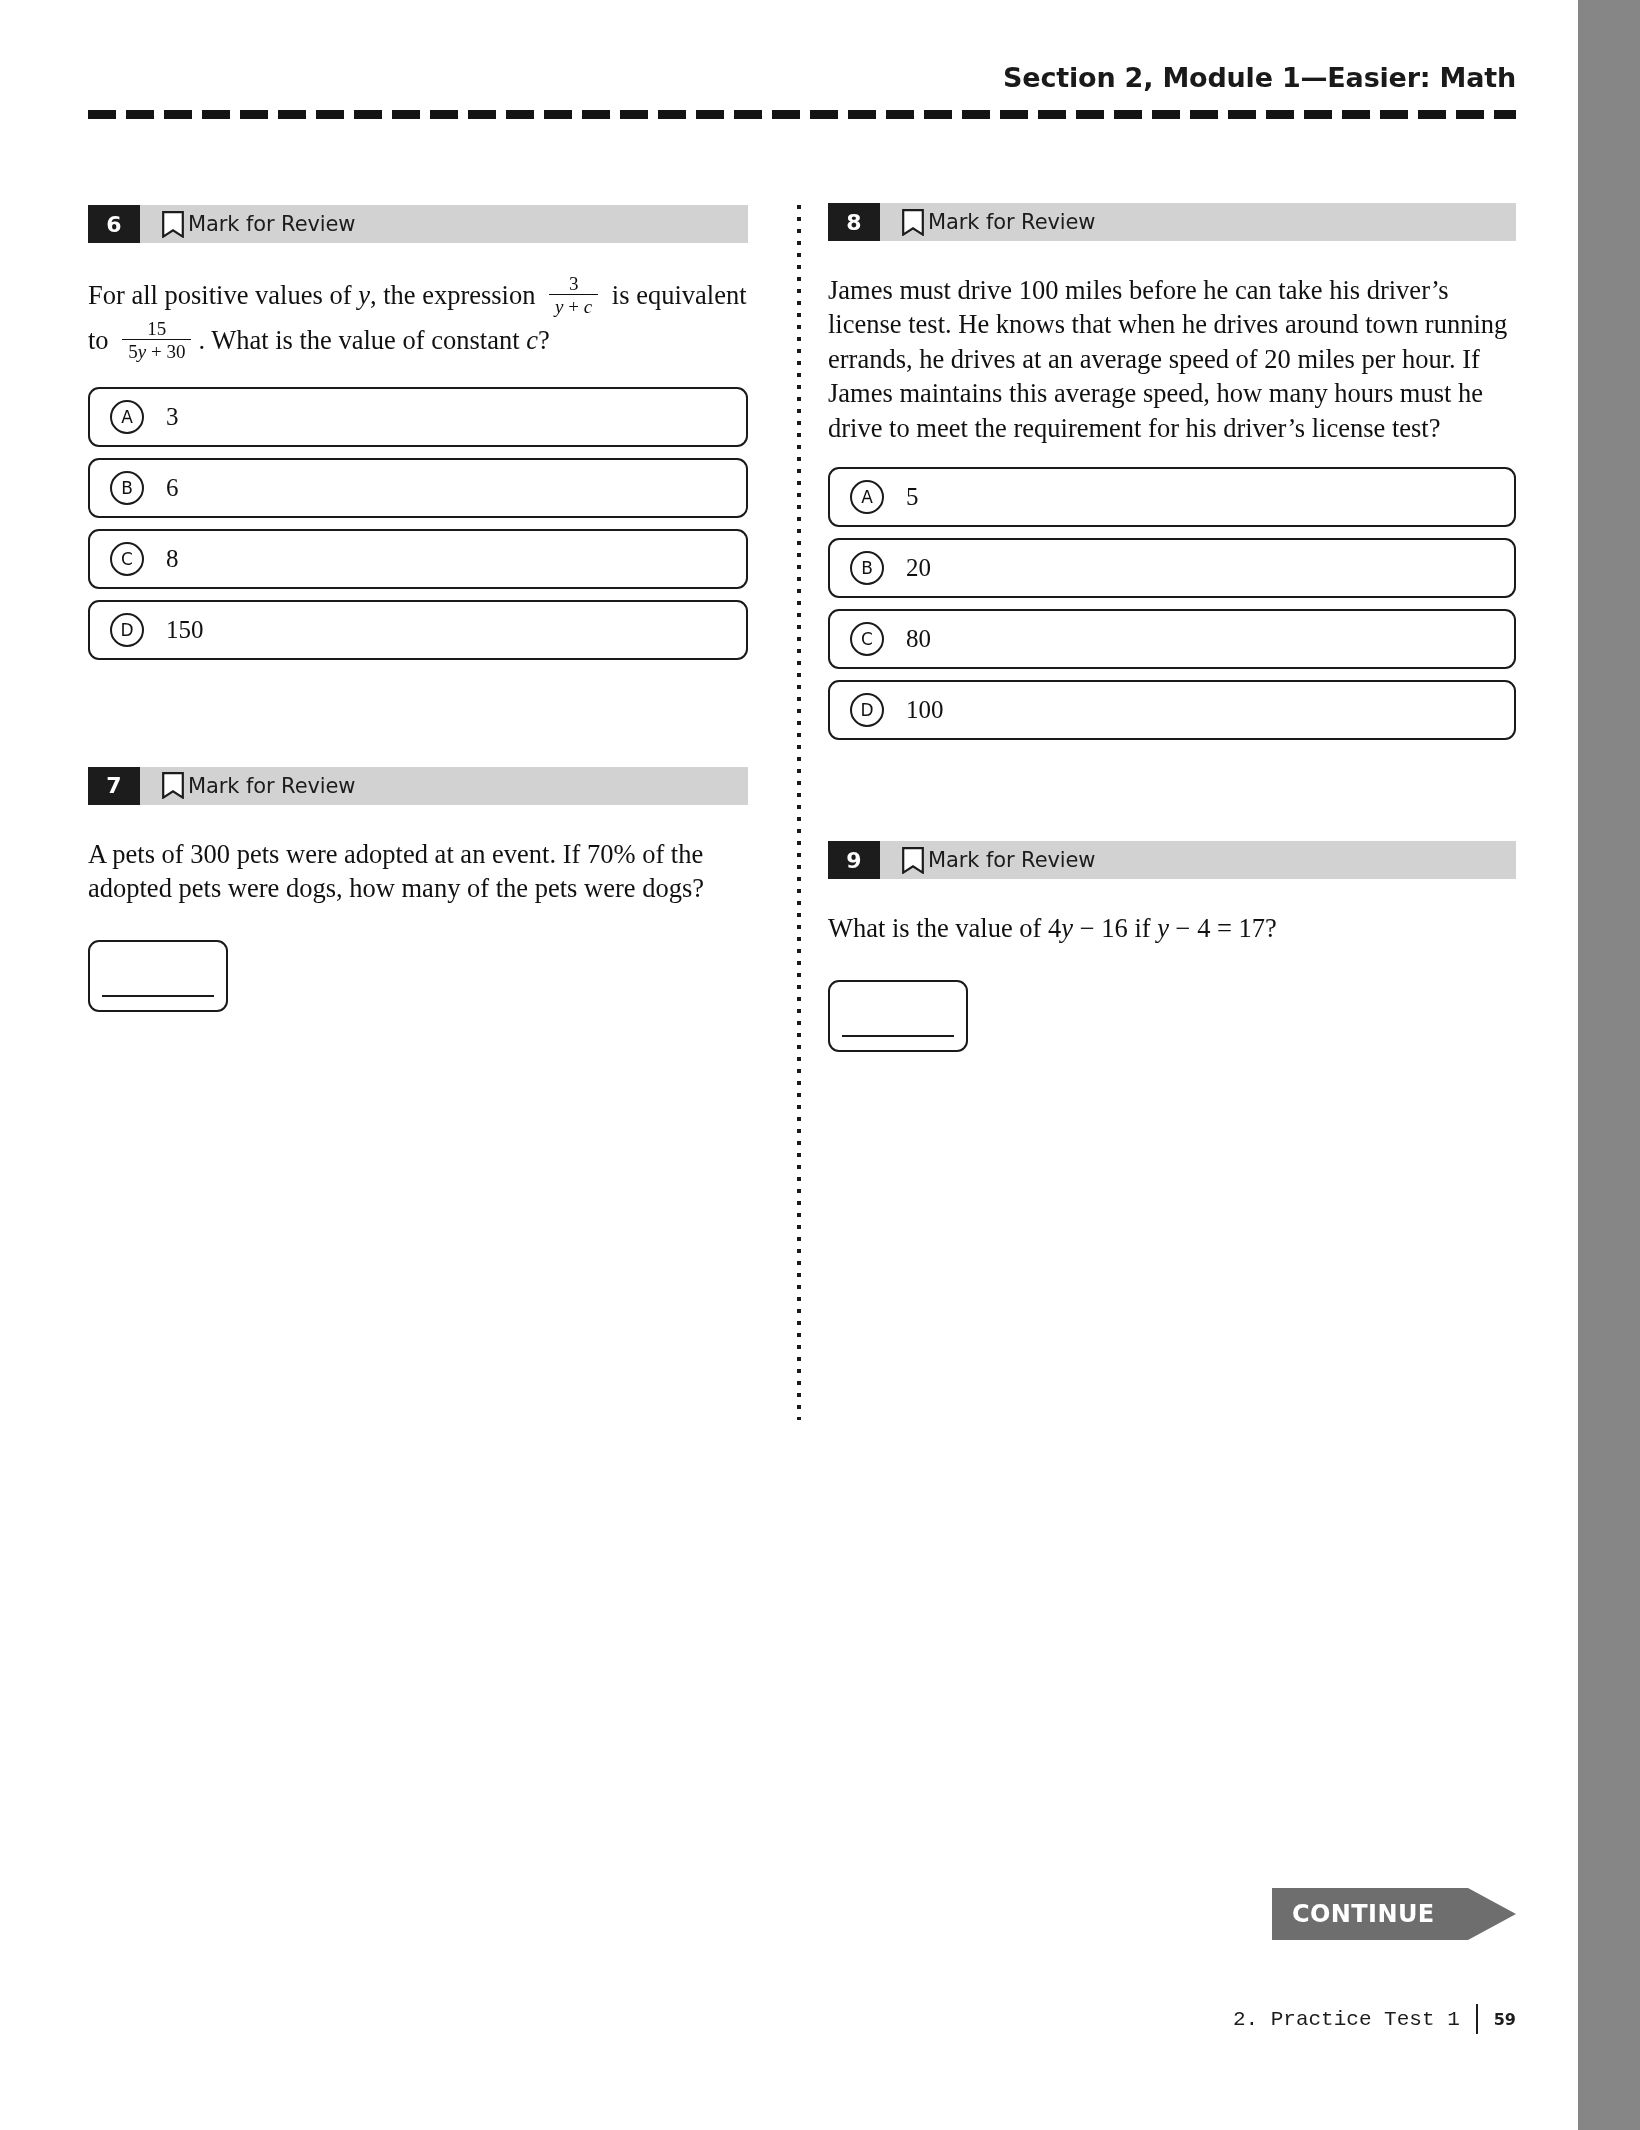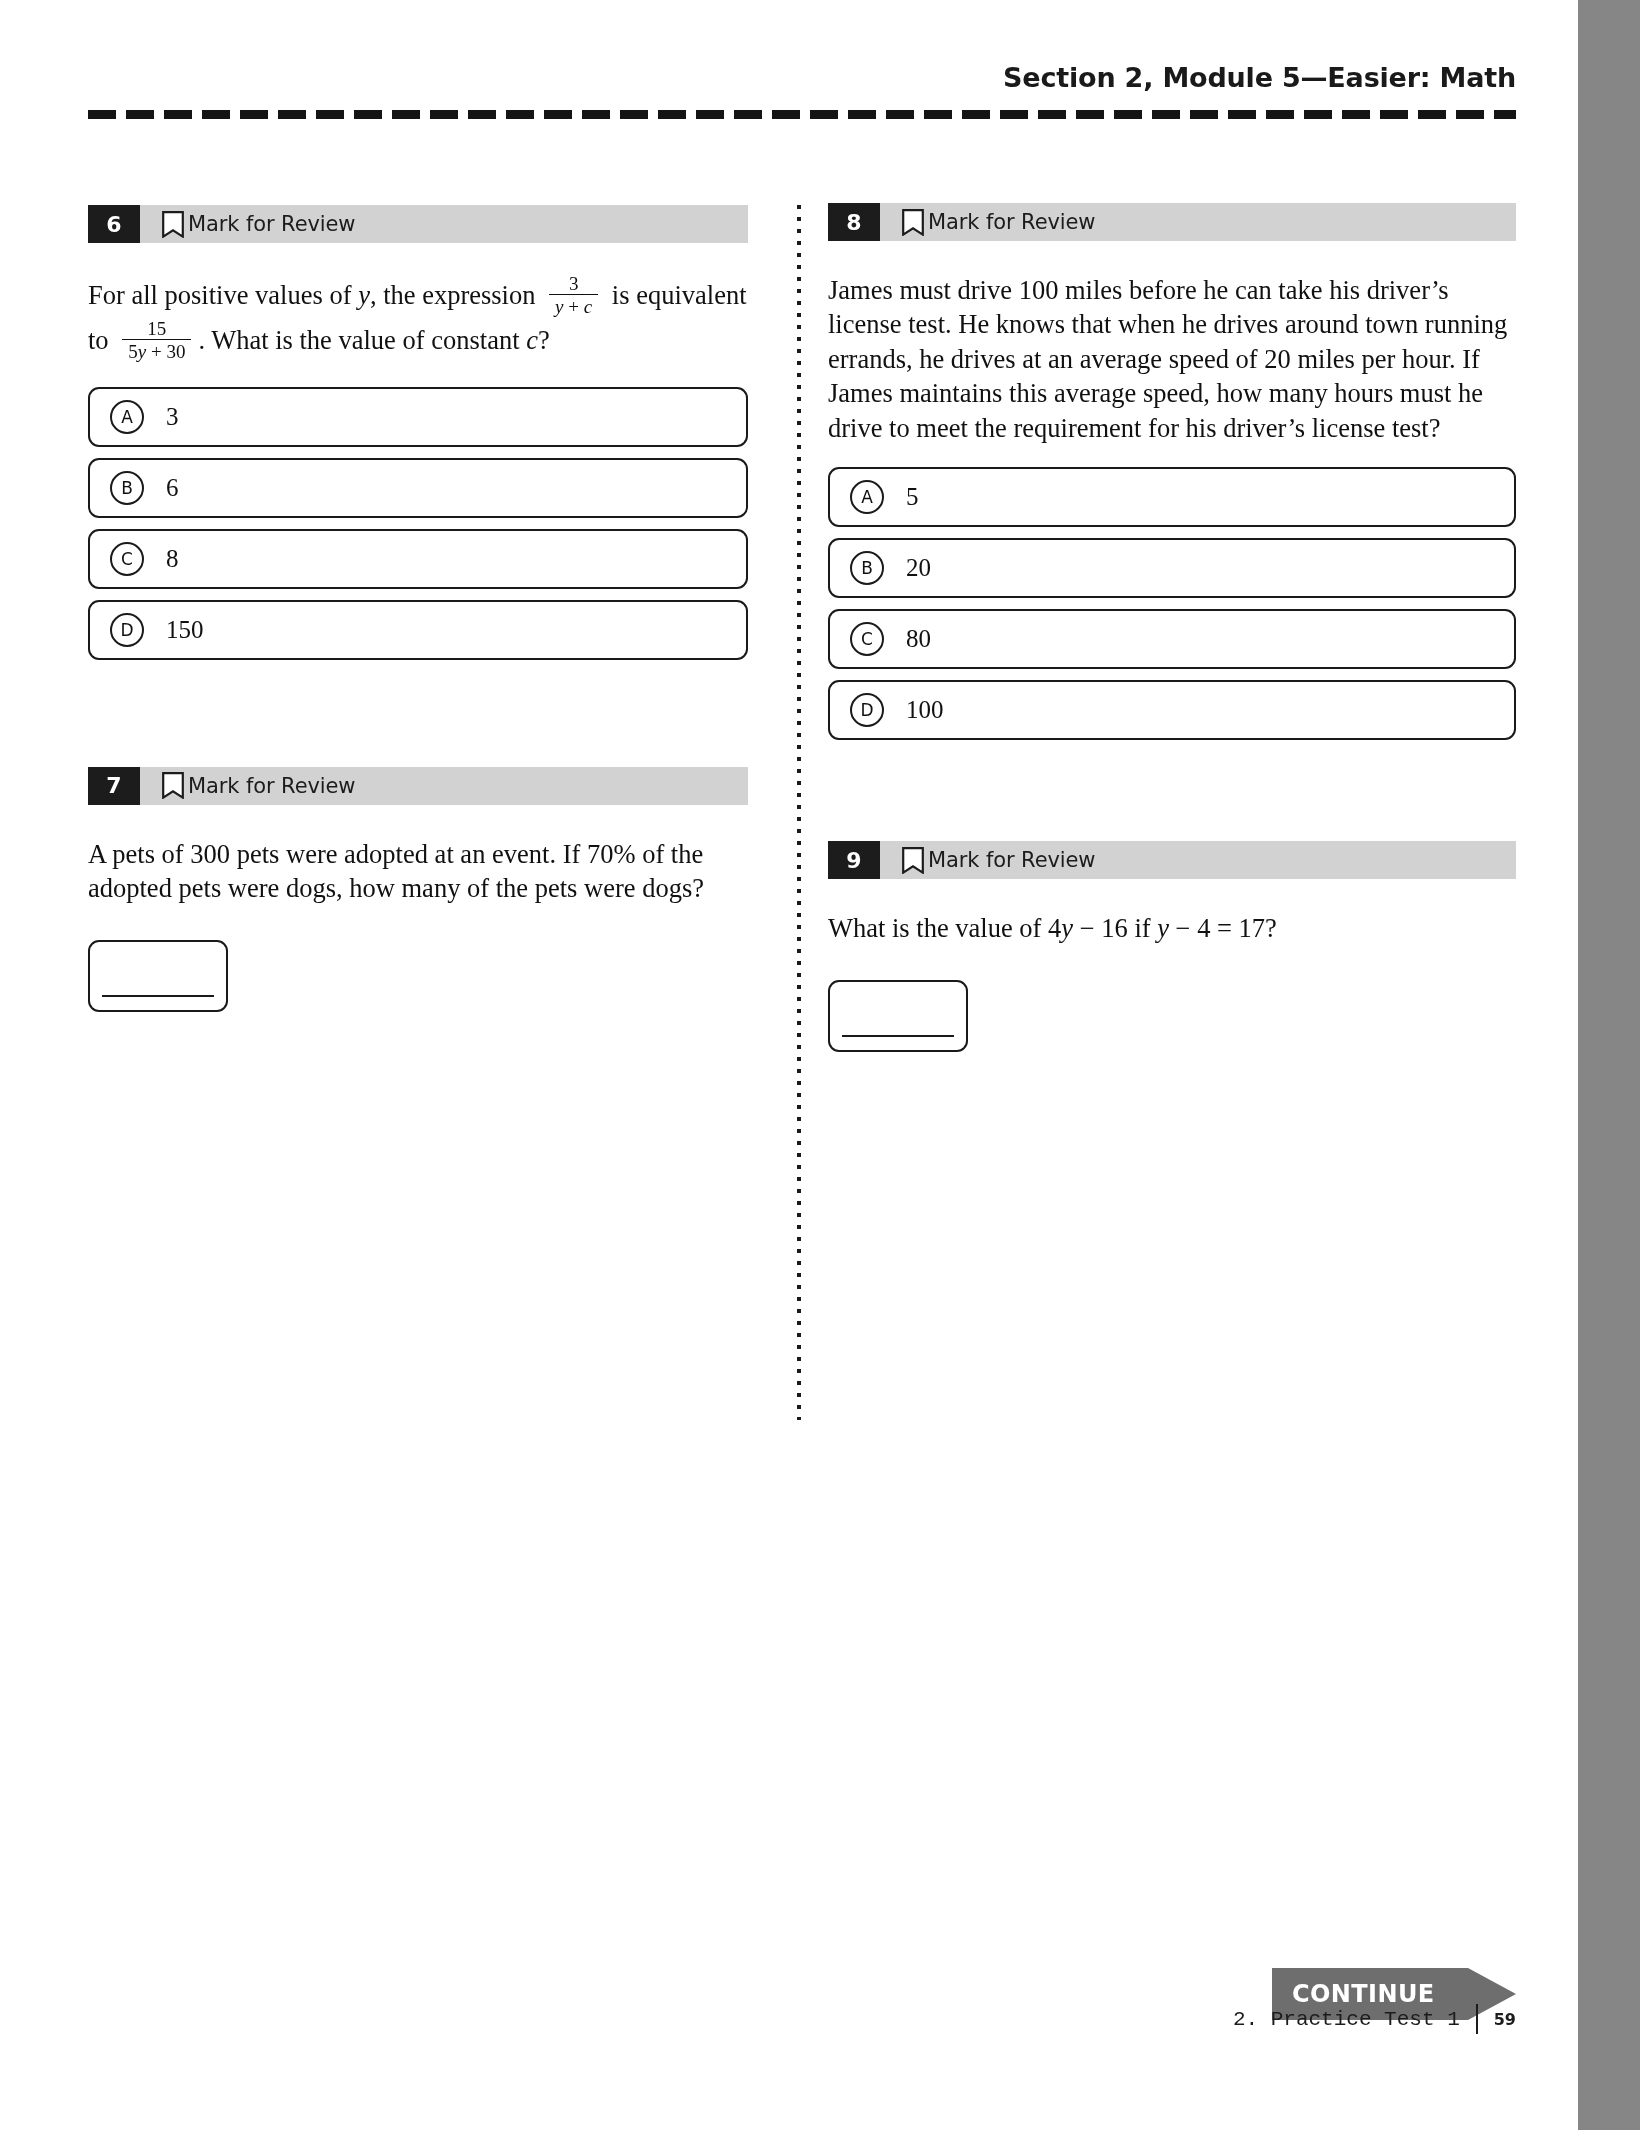--- a/index.html
+++ b/index.html
@@ -191,21 +191,21 @@
     position: absolute;
     left: 12px; right: 12px;
     bottom: 13px;
     height: 2px;
     background: #1a1a1a;
   }
 
   
   #continue {
     position: absolute;
-    left: 1272px; top: 1968px;
+    left: 1272px; top: 1888px;
     width: 244px; height: 52px;
   }
   #continue .arrow-body {
     position: absolute;
     left: 0; top: 0;
     width: 196px; height: 52px;
     background: #6e6e6e;
     display: flex;
     align-items: center;
     padding-left: 20px;
@@ -257,21 +257,21 @@
   .gap-9 { height: 90px; }
 </style>
 </head>
 <body>
 
 <div id="page">
 
   <div id="sheet">
 
     <div id="header">
-      <div id="header-title">Section 2, Module 5—Easier: Math</div>
+      <div id="header-title">Section 2, Module 1—Easier: Math</div>
       <div id="header-rule"></div>
     </div>
 
     <div id="col-divider"></div>
 
     <div id="col-left">
 
       <div class="question">
         <div class="qbar">
           <div class="qnum">6</div>

